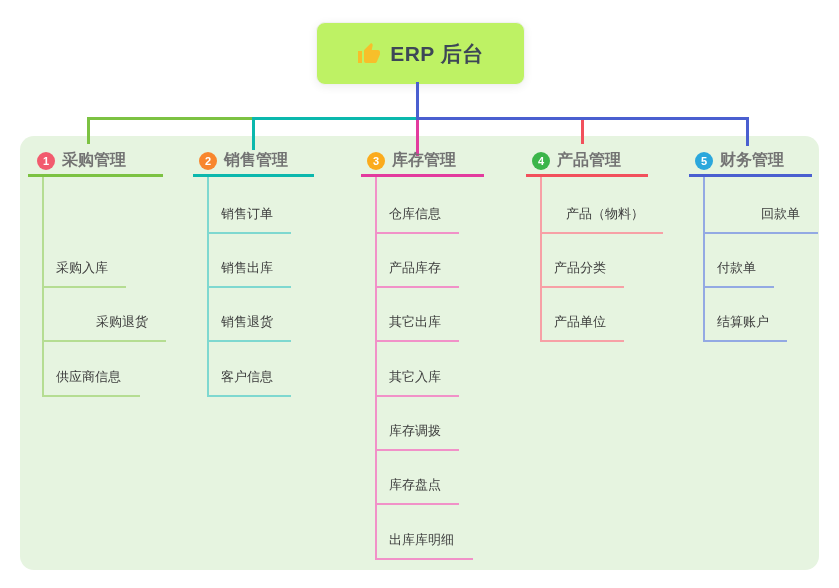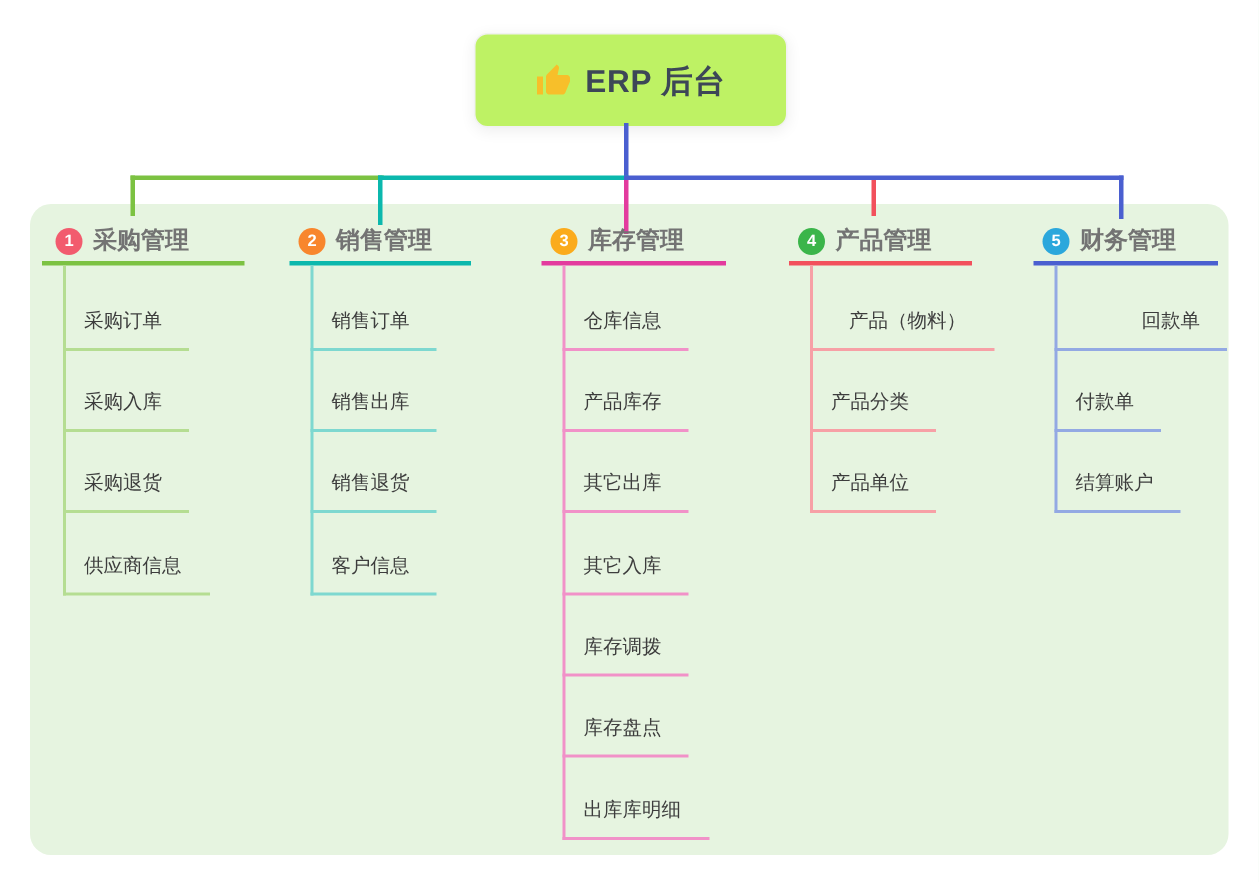--- a/index.html
+++ b/index.html
@@ -39,27 +39,24 @@
     <div class="conn" style="position: absolute; left: 87px; top: 117px; width: 3px; height: 27px; background: rgb(124, 194, 66);"></div>
     <div class="conn" style="position: absolute; left: 252px; top: 117px; width: 3px; height: 33px; background: rgb(11, 184, 173);"></div>
     <div class="conn" style="position: absolute; left: 416px; top: 120px; width: 3px; height: 36px; background: rgb(227, 59, 158);"></div>
     <div class="conn" style="position: absolute; left: 581px; top: 120px; width: 3px; height: 24px; background: rgb(242, 80, 92);"></div>
     <div class="conn" style="position: absolute; left: 746px; top: 117px; width: 3px; height: 29px; background: rgb(74, 95, 208);"></div>
     <div class="branch-title" style="position: absolute; left: 28px; top: 147px; width: 126px; height: 27px; border-bottom: 3px solid rgb(124, 194, 66); padding-left: 9px;">
       <span class="badge" style="background: rgb(242, 91, 110);">1</span>
       <span class="branch-label">采购管理</span>
     </div>
     <div class="rail" style="position: absolute; left: 42px; top: 177px; width: 2px; height: 220px; background: rgb(181, 221, 146);"></div>
-    <div class="child-row" style="position: absolute; left: 42px; top: 204px; width: 84px; height: 28px; border-bottom: 2px solid rgb(181, 221, 146);">
-      <span class="child-label">采购订单</span>
-    </div>
     <div class="child-row" style="position: absolute; left: 42px; top: 258px; width: 84px; height: 28px; border-bottom: 2px solid rgb(181, 221, 146);">
       <span class="child-label">采购入库</span>
     </div>
-    <div class="child-row" style="position: absolute; left: 42px; top: 312px; width: 84px; height: 28px; border-bottom: 2px solid rgb(181, 221, 146);">
+    <div class="child-row" style="position: absolute; left: 42px; top: 312px; width: 84px; height: 28px; border-bottom: 2px solid rgb(181, 221, 146); padding-left: 40px;">
       <span class="child-label">采购退货</span>
     </div>
     <div class="child-row" style="position: absolute; left: 42px; top: 367px; width: 98px; height: 28px; border-bottom: 2px solid rgb(181, 221, 146);">
       <span class="child-label">供应商信息</span>
     </div>
     <div class="branch-title" style="position: absolute; left: 193px; top: 147px; width: 115px; height: 27px; border-bottom: 3px solid rgb(11, 184, 173); padding-left: 6px;">
       <span class="badge" style="background: rgb(248, 134, 45);">2</span>
       <span class="branch-label">销售管理</span>
     </div>
     <div class="rail" style="position: absolute; left: 207px; top: 177px; width: 2px; height: 220px; background: rgb(126, 216, 208);"></div>

